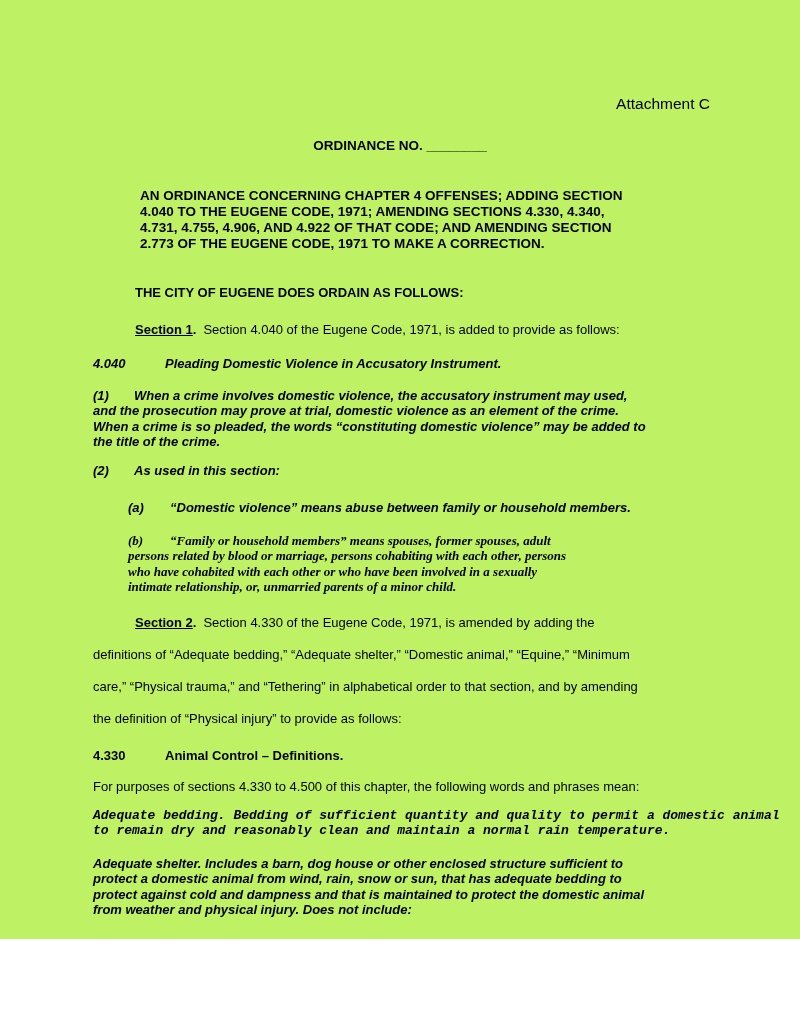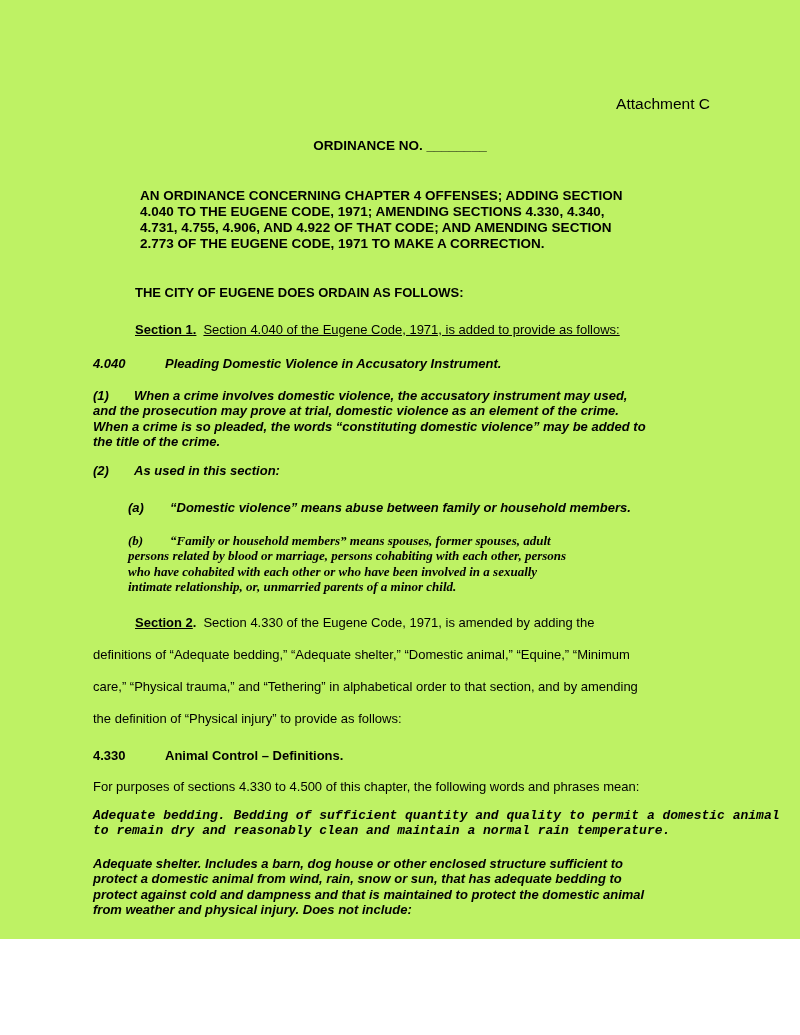--- a/index.html
+++ b/index.html
@@ -21,21 +21,21 @@
   .n42 { width: 42px; }
   .n72 { width: 72px; }
   .sec-label { font-weight: bold; text-decoration: underline; }
   .sec-period { font-weight: bold; }
   .after-label { margin-left: 7px; }
 
   #attachment { margin: 95px 90px 0 0; text-align: right; font-size: 15.5px; line-height: 18px; }
   #ord-no { margin: 25px 0 0 0; text-align: center; font-weight: bold; font-size: 13.5px; }
   #preamble { margin: 34px 0 0 140px; font-weight: bold; font-size: 13.5px; line-height: 16px; }
   #ordain { margin: 33px 0 0 135px; font-weight: bold; }
-  #section1 { margin: 21px 0 0 135px; text-decoration: underline; }
+  #section1 { margin: 21px 0 0 135px; }
   #h4040 { margin: 18px 0 0 93px; }
   #para1 { margin: 16px 0 0 93px; }
   #para2 { margin: 13px 0 0 93px; }
   #paraA { margin: 22px 0 0 128px; }
   #paraB { margin: 17px 4px 0 128px; font-family: Liberation Serif, serif; }
   #section2 { margin: 12px 0 0 93px; line-height: 32px; }
   #section2 .indent-first { padding-left: 42px; }
   #h4330 { margin: 13px 0 0 93px; font-weight: bold; }
   #purpose { margin: 15px 0 0 93px; }
   #def-bedding { margin: 13px 0 0 93px; font-family: Liberation Mono, monospace; }

